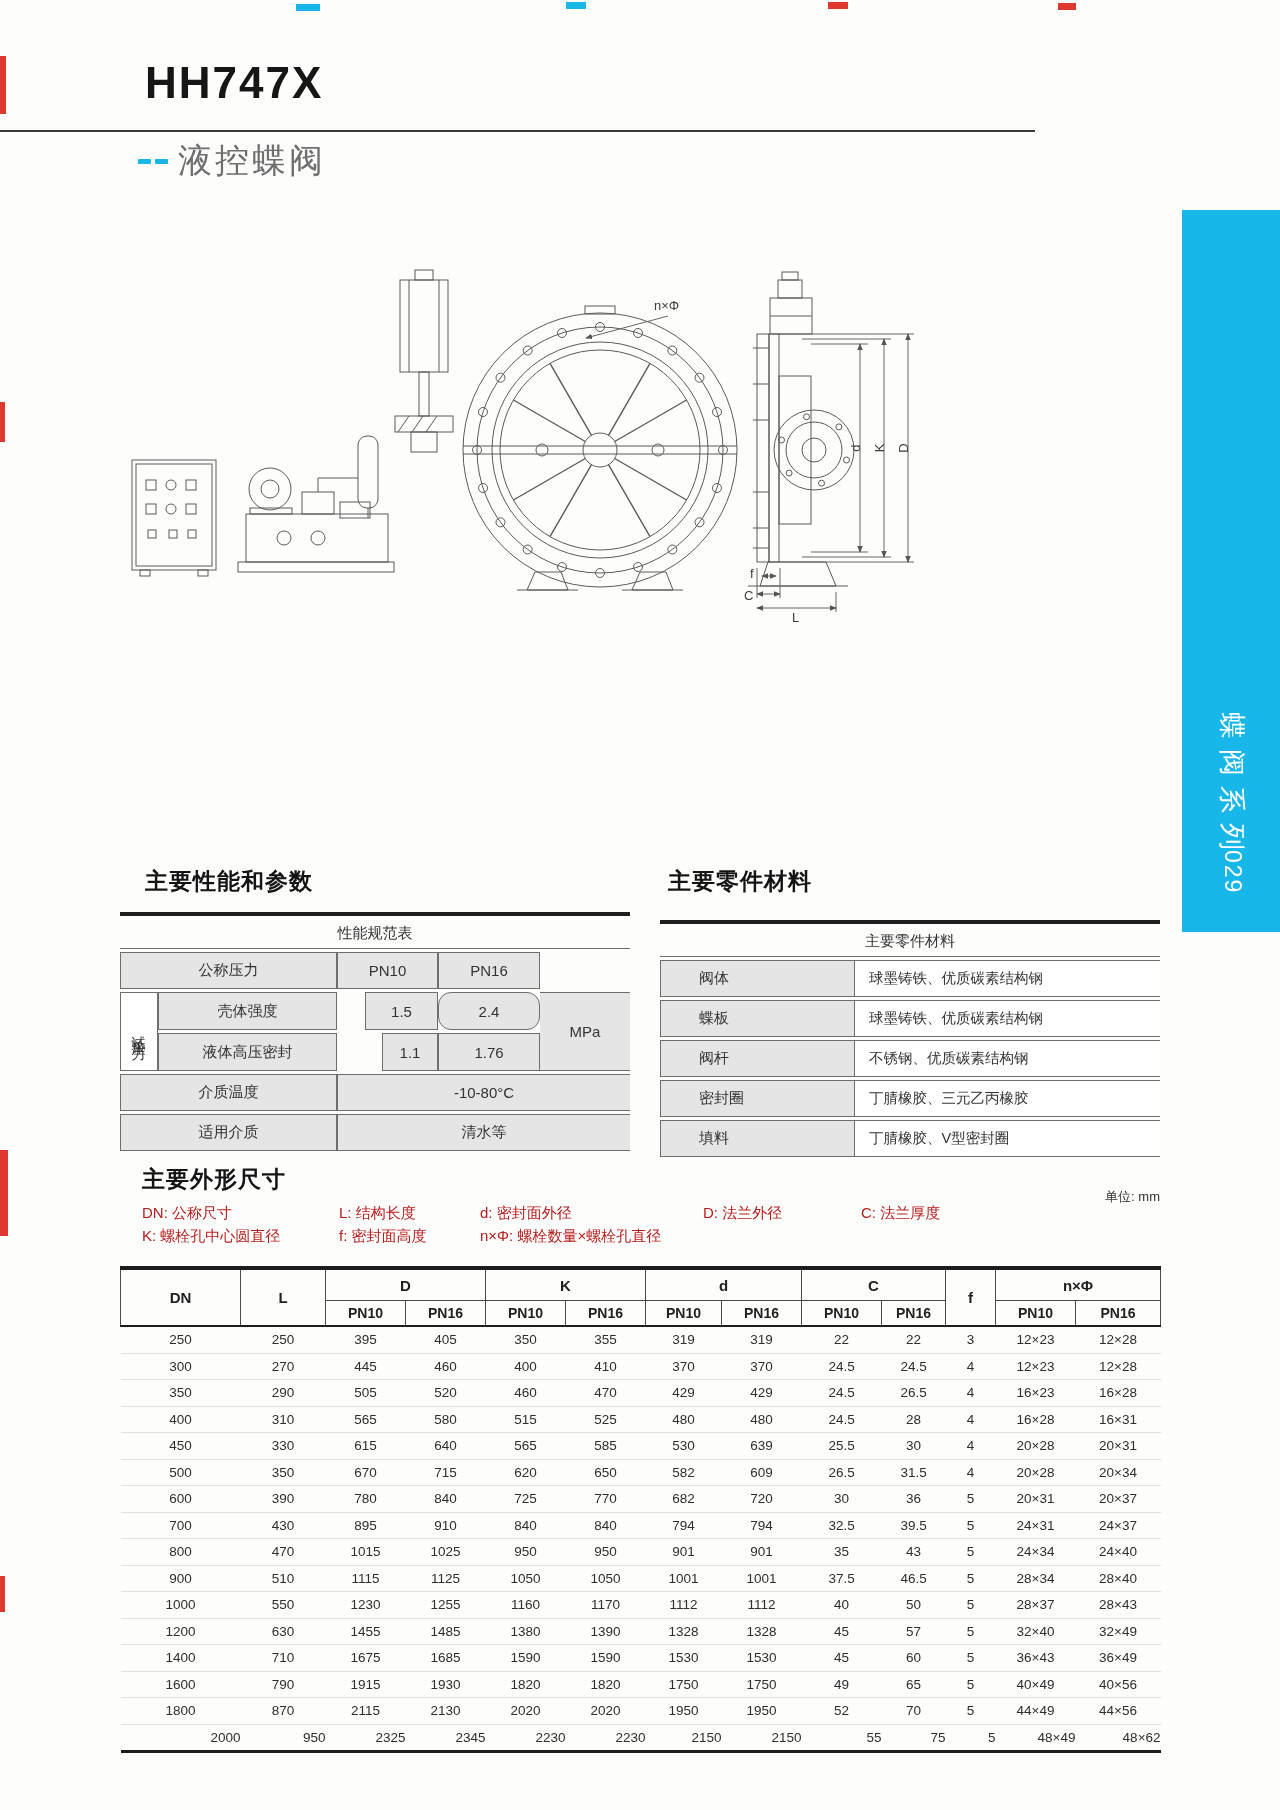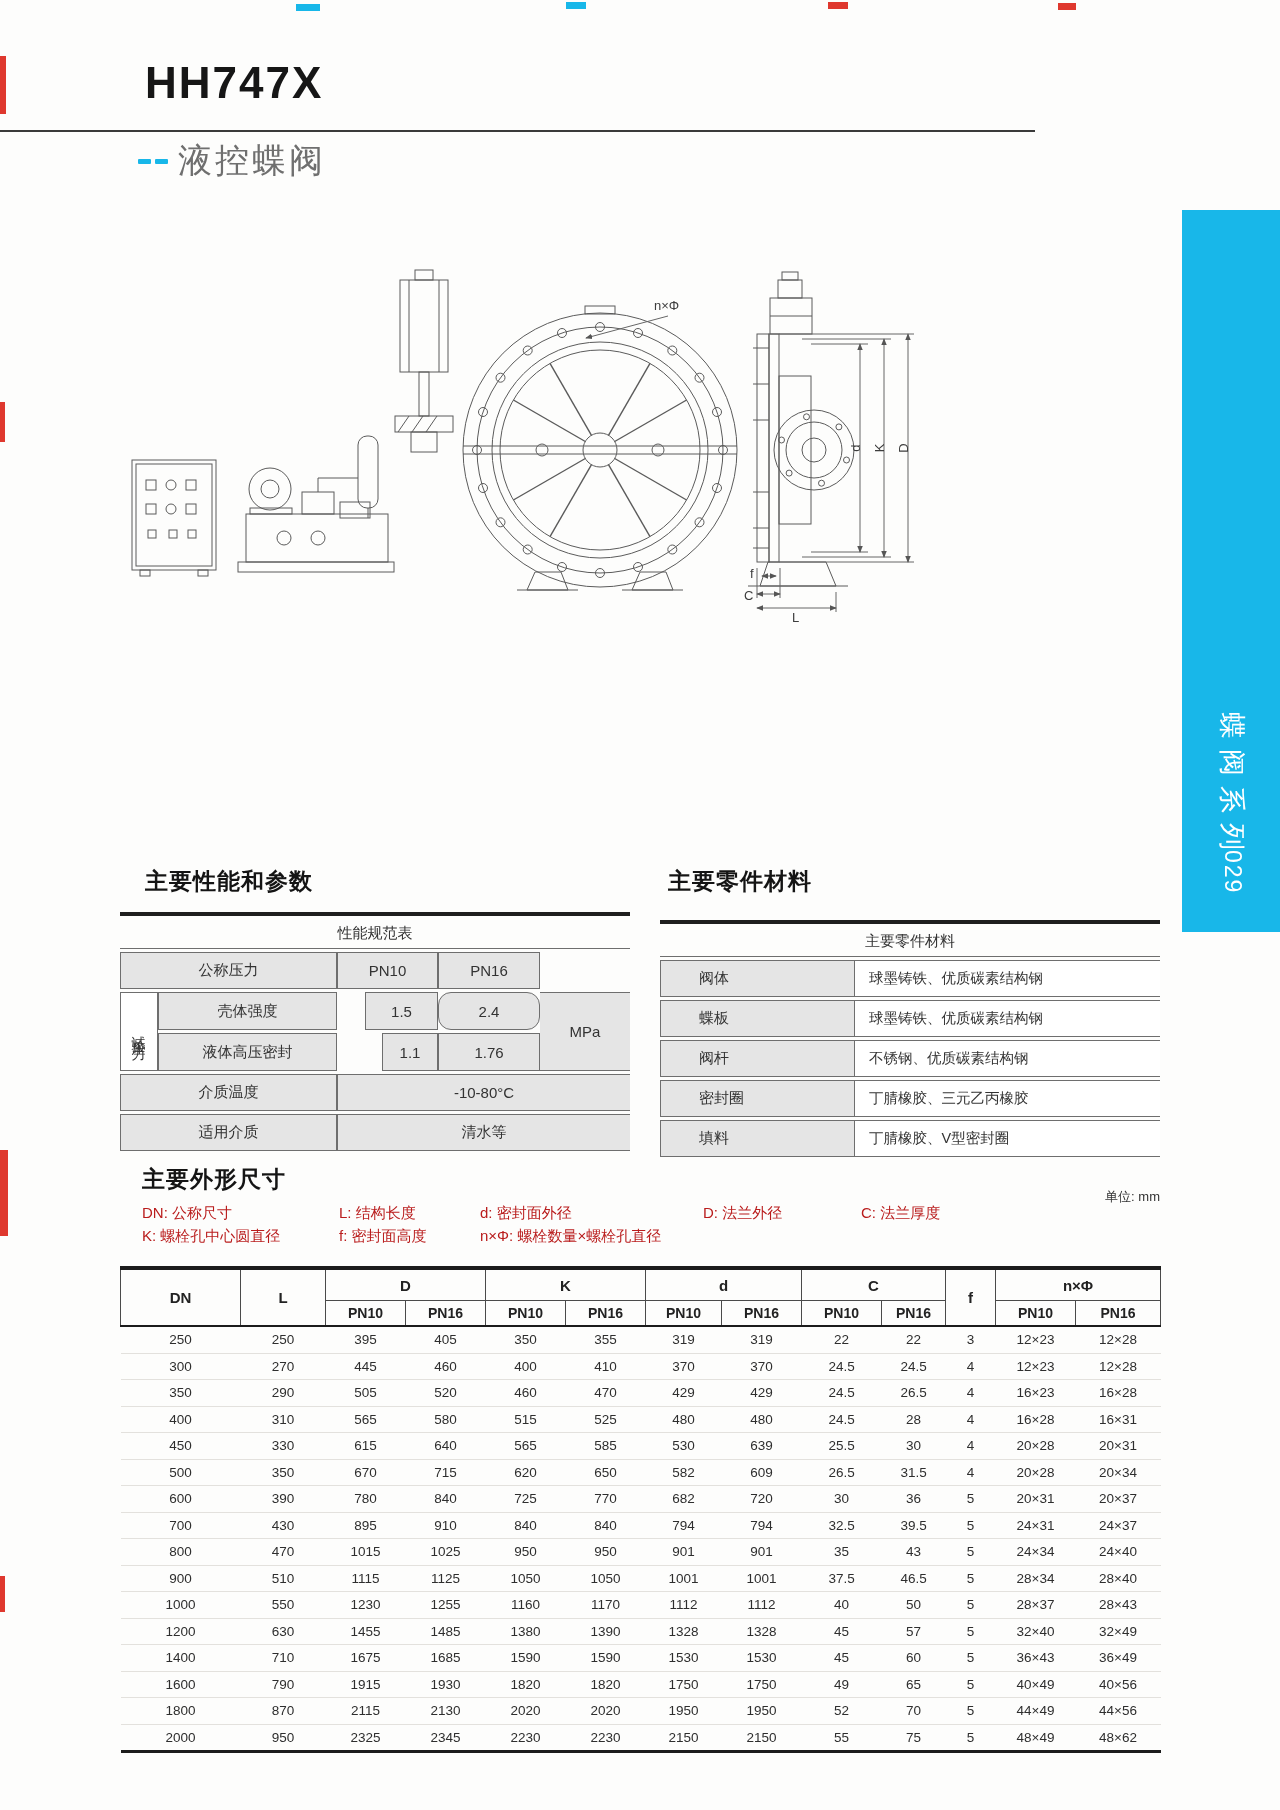--- a/index.html
+++ b/index.html
@@ -48,21 +48,21 @@
   .legend-2{top:1227px;grid-template-columns:197px 141px auto;}
   
   .dims{position:absolute;left:120px;top:1266px;width:1040px;border-collapse:collapse;
         border-top:4px solid #1c1c1c;border-bottom:3px solid #1c1c1c;table-layout:fixed;}
   .dims thead th{border:1px solid #4a4a4a;font-size:15px;font-weight:600;color:#222;padding:3px 0;}
   .dims thead{border-bottom:2px solid #1c1c1c;}
   .dims thead tr.r1 th{height:24px;}
   .dims thead tr.r2 th{height:18px;font-size:14px;}
   .dims tbody td{text-align:center;font-size:13.5px;color:#2e2e2e;padding:5px 0 5.5px;
                  border-bottom:1px solid #e3e1dd;}
-  .dims tbody tr:last-child td{border-bottom:none;}
+  .dims tbody tr:last-child td{border-bottom:none;text-align:right;}
 </style>
 </head>
 <body>
 
 <div class="page">
 
   <div class="art" style="left:296px;top:4px;width:24px;height:7px;background:#18b7e9;"></div>
   <div class="art" style="left:566px;top:2px;width:20px;height:7px;background:#18b7e9;"></div>
   <div class="art" style="left:828px;top:2px;width:20px;height:7px;background:#df382e;"></div>
   <div class="art" style="left:1058px;top:3px;width:18px;height:7px;background:#df382e;"></div>

